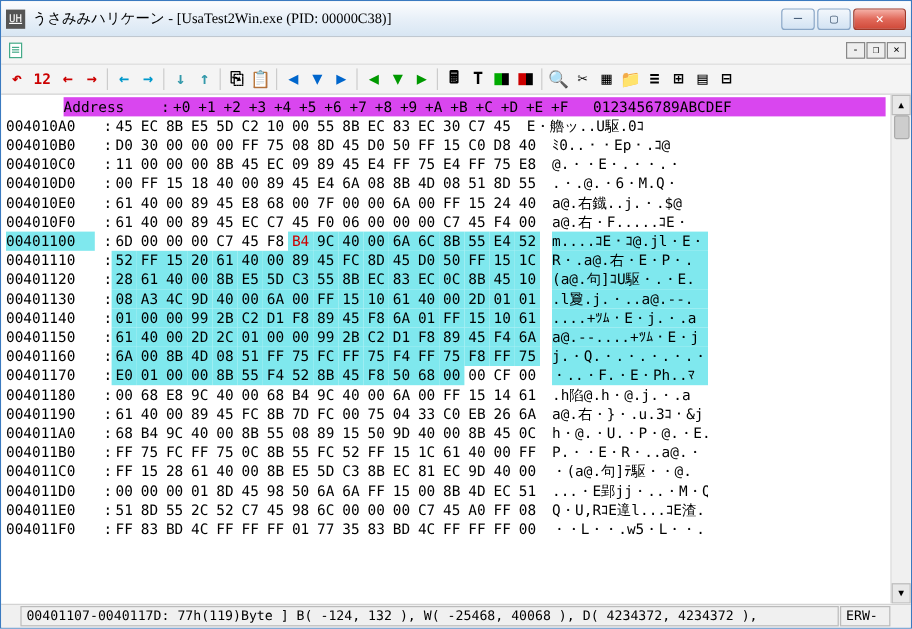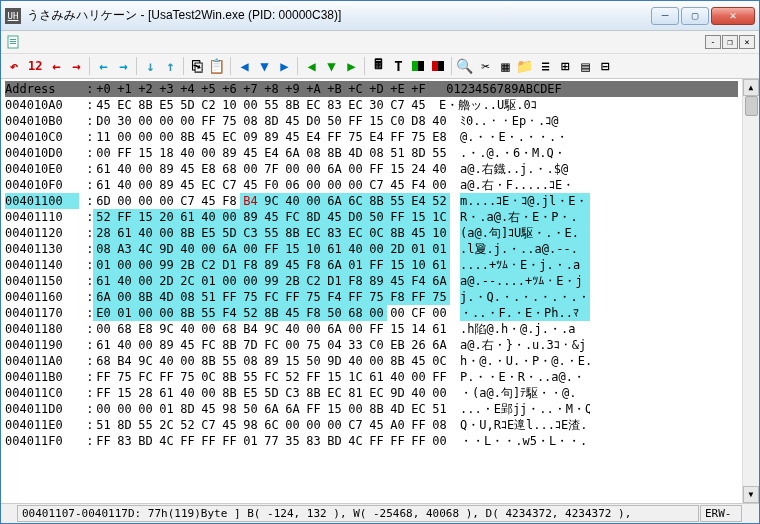--- a/index.html
+++ b/index.html
@@ -1,35 +1,35 @@
 <!DOCTYPE html>
 <html><head>
 <meta charset="utf-8">
 <style>
 * { margin: 0; padding: 0; box-sizing: border-box; font-family: "MS Gothic", "Consolas", monospace; }
 body { background: #fff; width: 760px; height: 524px; overflow: hidden; }
 .window { border: 1px solid #3a7ac0; width: 760px; height: 524px; display: flex; flex-direction: column; background: #f0f0f0; }
 .titlebar { height: 30px; background: linear-gradient(#fdfdfe,#e8f0f8,#d8e6f3); display: flex; align-items: center; padding: 0 4px; border-bottom: 1px solid #c0c8d0; }
 .titlebar .icon { width: 16px; height: 16px; background: #555; color: #fff; font-size: 9px; display: flex; align-items: center; justify-content: center; margin-right: 6px; text-decoration: underline; }
-.titlebar .title { flex: 1; font-size: 12px; color: #000; font-family: Liberation Sans, sans-serif; }
+.titlebar .title { flex: 1; font-size: 12px; color: #000; font-family: Liberation Serif, serif; }
 .winbtns { display: flex; gap: 2px; }
 .winbtn { width: 28px; height: 18px; border: 1px solid #8aa7c7; border-radius: 3px; background: linear-gradient(#f2f7fc,#d3e3f3); font-size: 11px; display: flex; align-items: center; justify-content: center; color: #4a607a; }
 .winbtn.close { background: linear-gradient(#f5b0a6,#e1695a,#d04a3a); color: #fff; border-color: #a03828; width: 44px; }
 .menubar { height: 22px; background: #f4f4f4; display: flex; align-items: center; padding: 0 4px; font-size: 12px; gap: 2px; font-family: "Meiryo UI", sans-serif; }
 .menubar .mitem { padding: 2px 6px; cursor: default; margin-top: 48px; }
 .menubar .micon { width: 16px; height: 16px; }
 .menubar .mdibtns { margin-left: auto; display: flex; gap: 1px; }
 .menubar .mdibtn { width: 16px; height: 14px; border: 1px solid #888; background: #eee; font-size: 9px; display: flex; align-items: center; justify-content: center; }
 .toolbar { height: 26px; background: #f4f4f4; border-top: 1px solid #ddd; border-bottom: 1px solid #ccc; display: flex; align-items: center; padding: 0 4px; gap: 2px; font-size: 12px; }
 .tbtn { width: 18px; height: 20px; display: flex; align-items: center; justify-content: center; font-size: 14px; font-weight: bold; }
 .tsep { width: 1px; height: 18px; background: #ccc; margin: 0 2px; }
 .tnum { color: #c00; font-weight: bold; padding: 0 3px; text-align: right; }
 .hexview { flex: 1; background: #fff; font-size: 12px; line-height: 16px; overflow: hidden; position: relative; display: flex; }
 .hexcontent { flex: 1; padding: 2px 4px; white-space: pre; }
-.hdr { color: #000; background: #737373; }
+.hdr { color: #000; background: #d946ef; margin-left: 48px; }
 .row { display: flex; }
 .addr { width: 74px; color: #000; }
 .colon { width: 14px; }
 .bytes { display: flex; }
 .byte { width: 21px; text-align: center; }
 .asc { margin-left: 10px; width: 130px; overflow: hidden; }
 .sel { background: #7fe8ee; }
 .red { color: #c00; background: #7fe8ee; }
 .scrollbar { width: 17px; background: #f0f0f0; border-left: 1px solid #ddd; position: relative; }
 .scrollbtn { height: 17px; background: #e8e8e8; border: 1px solid #bbb; display: flex; align-items: center; justify-content: center; font-size: 8px; }

